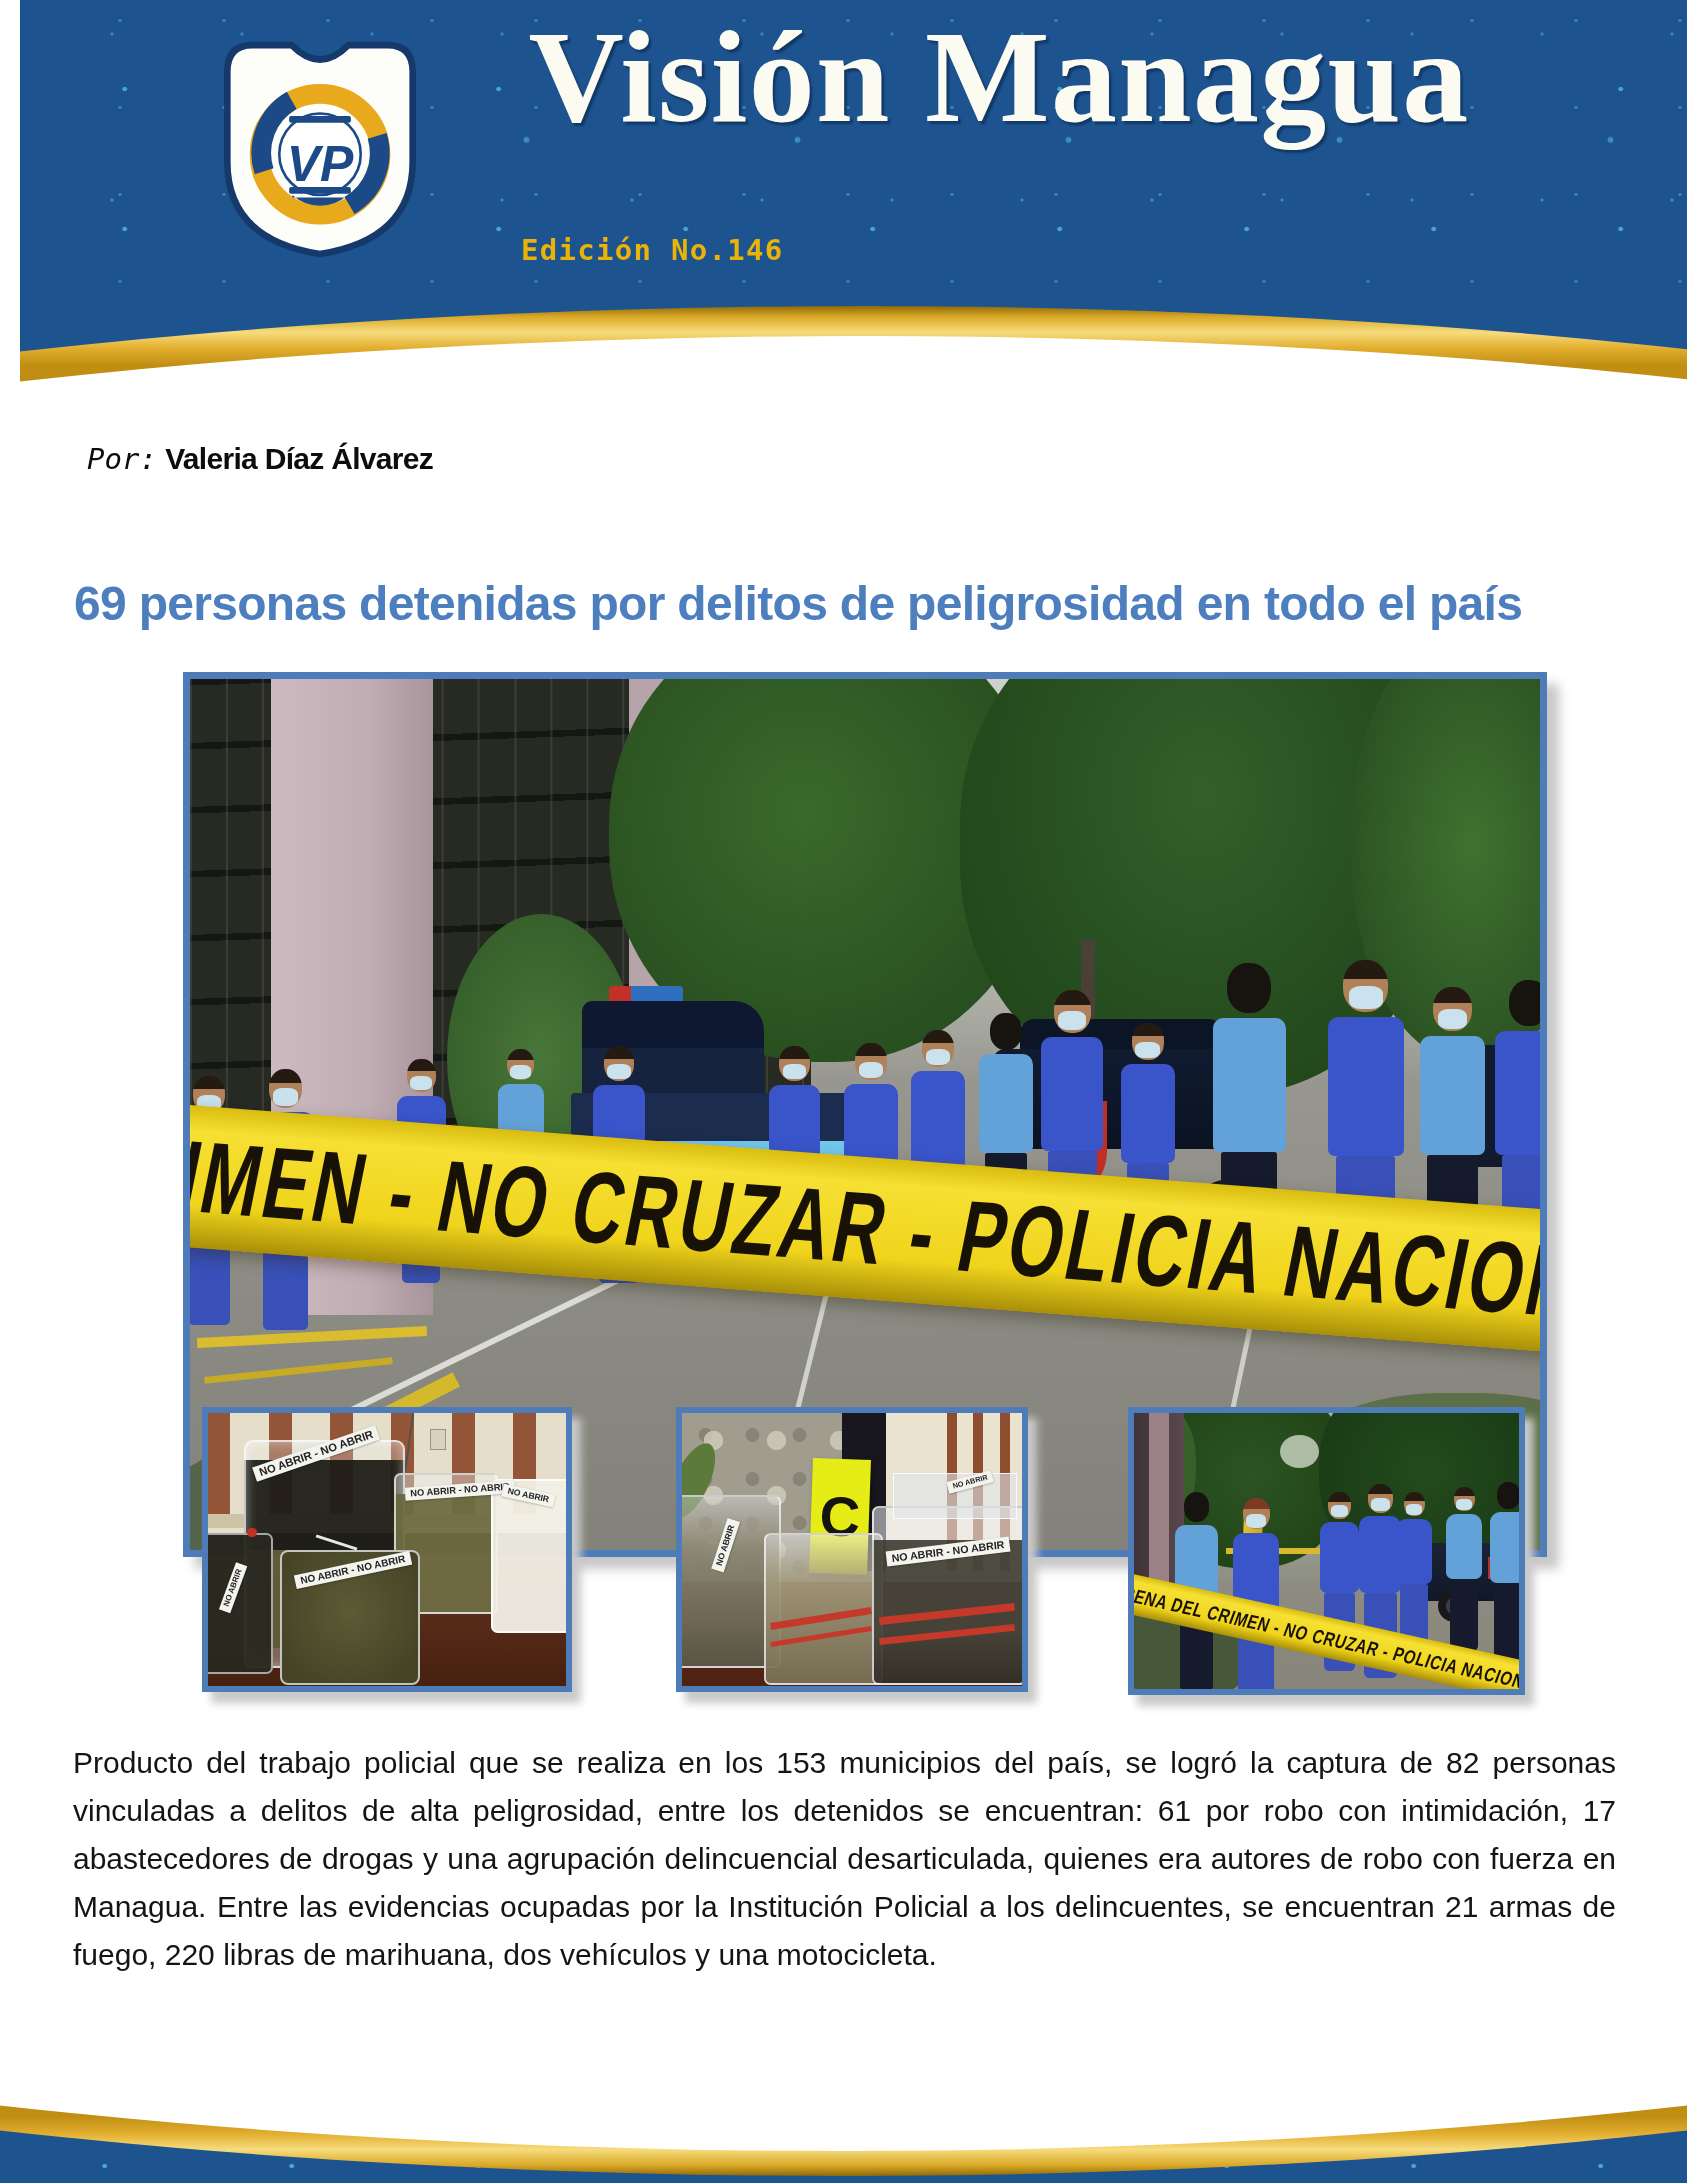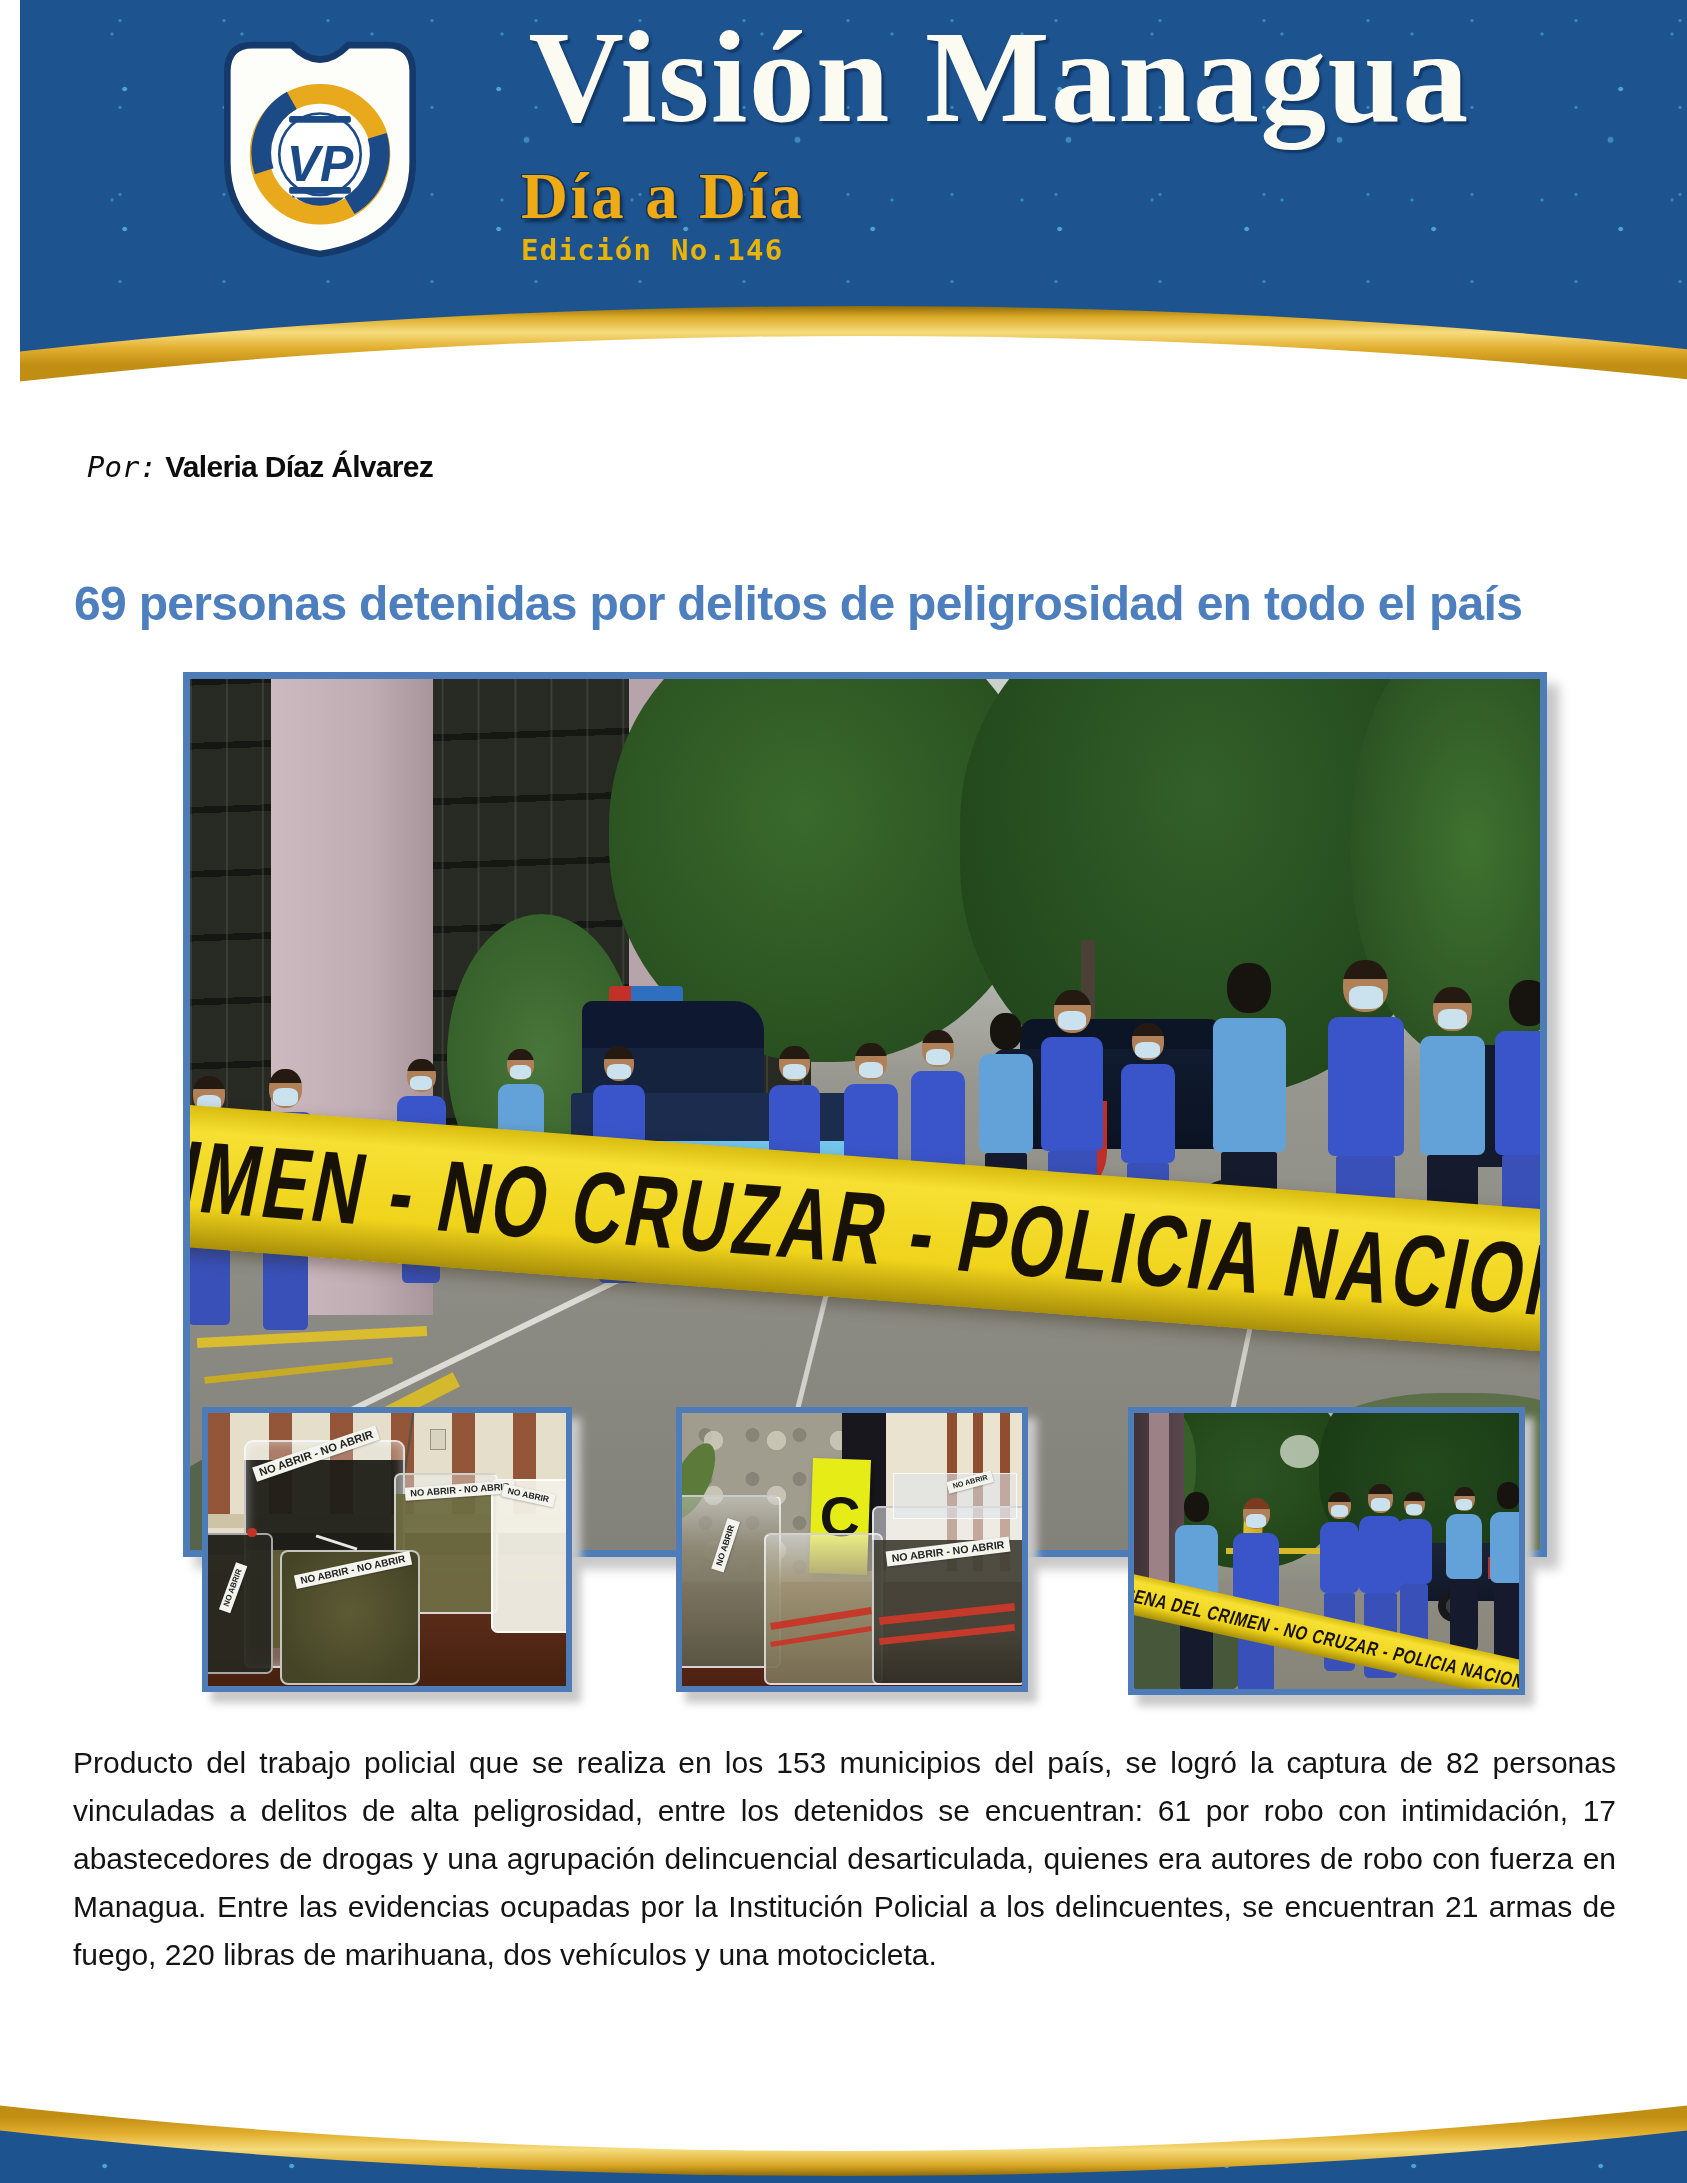--- a/index.html
+++ b/index.html
@@ -30,21 +30,21 @@
            color:#fcfbf2; letter-spacing:1.3px; text-shadow:2.6px 3.3px 2px rgba(10,35,70,.55); }
   .subtitle { position:absolute; left:501px; top:159px; font-family:"Liberation Serif",serif;
            font-weight:bold; font-size:65px; color:var(--accent-gold,#eeab16); letter-spacing:2.6px;
            text-shadow:-1.3px -1.3px 0 #12355f,1.3px -1.3px 0 #12355f,-1.3px 1.3px 0 #12355f,1.3px 1.3px 0 #12355f,2.6px 4px 3.3px rgba(0,0,0,.45); }
   .edition,.dateline { position:absolute; font-family:"DejaVu Sans Mono",monospace; font-weight:bold;
            font-size:29px; color:#eab308; letter-spacing:1.3px; }
   .edition { left:501px; top:233px; }
   .dateline { left:1084px; top:232px; }
 
   
-  .byline { position:absolute; left:87px; top:442px; font-size:30px; color:#0d0d0d;margin-top:8px; }
+  .byline { position:absolute; left:87px; top:442px; font-size:30px; color:#0d0d0d; }
   .byline .prefix { font-family:"DejaVu Sans Mono",monospace; font-style:italic; font-size:29px; }
   .byline .author { font-weight:bold; letter-spacing:-0.7px; }
   .headline { position:absolute; left:74px; top:576px; margin:0; font-size:48px; font-weight:bold;
               color:var(--headline-blue,#4d7fbe); letter-spacing:-0.7px; white-space:nowrap; }
   .body-text { position:absolute; left:73px; top:1739px; width:1543px; margin:0;
                font-size:30px; line-height:48px; text-align:justify; color:#141414; }
 
   
   .photo-frame { position:absolute; box-sizing:border-box; overflow:hidden;
                  border:7.3px solid var(--photo-frame-blue,#4d7cb8);
@@ -110,21 +110,20 @@
       <path d="M 252,158 A 92,92 0 0 1 210,264" fill="none" stroke="#1c4a86" stroke-width="30"></path>
       <circle cx="165" cy="186" r="62" fill="#ffffff" stroke="#1c4a86" stroke-width="4"></circle>
       <rect x="118" y="128" width="94" height="10" rx="3" fill="#1c4a86"></rect>
       <rect x="118" y="236" width="94" height="10" rx="3" fill="#1c4a86"></rect>
       <path d="M123,232 A62,62 0 0 1 207,232 Z" transform="rotate(180 165 232)" fill="none"></path>
       <path d="M123,248 A62,62 0 0 0 207,248 L207,252 L123,252 Z" fill="#1c4a86"></path>
       <text x="165" y="226" text-anchor="middle" font-family="Liberation Sans, sans-serif" font-weight="bold" font-style="italic" font-size="76" fill="#1c4a86">VP</text>
     </svg>
 
     <h1 class="title">Visión Managua</h1>
-    <div class="subtitle">Día a Día</div>
     <div class="edition">Edición No.146</div>
 
     <div class="arc arc-gold"></div>
     <div class="arc arc-white"></div>
   </header>
 
   <div class="byline">
     <span class="prefix">Por:</span>
     <span class="author">Valeria Díaz Álvarez</span>
   </div>

